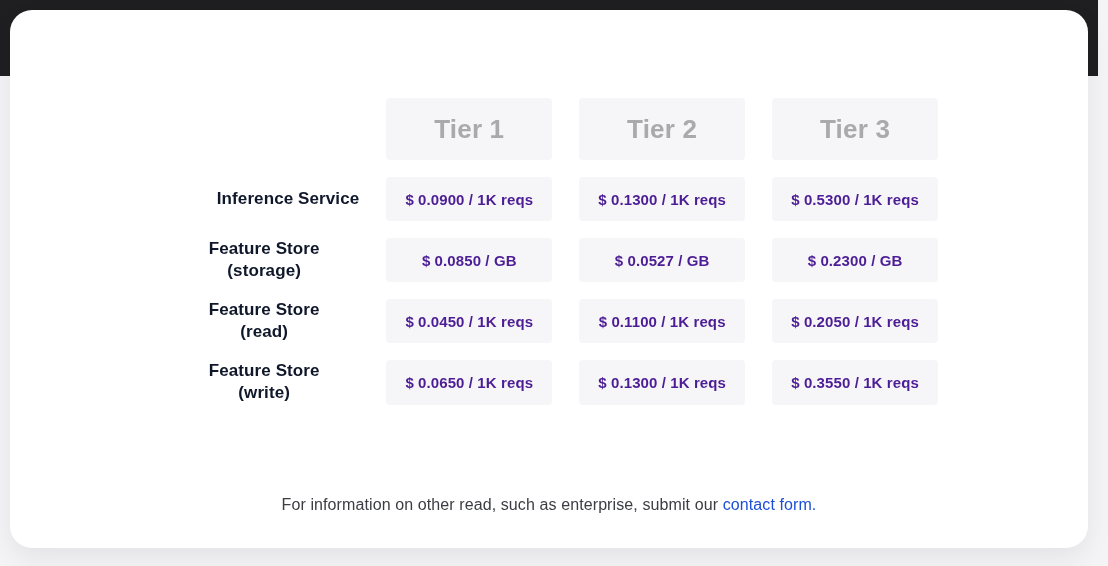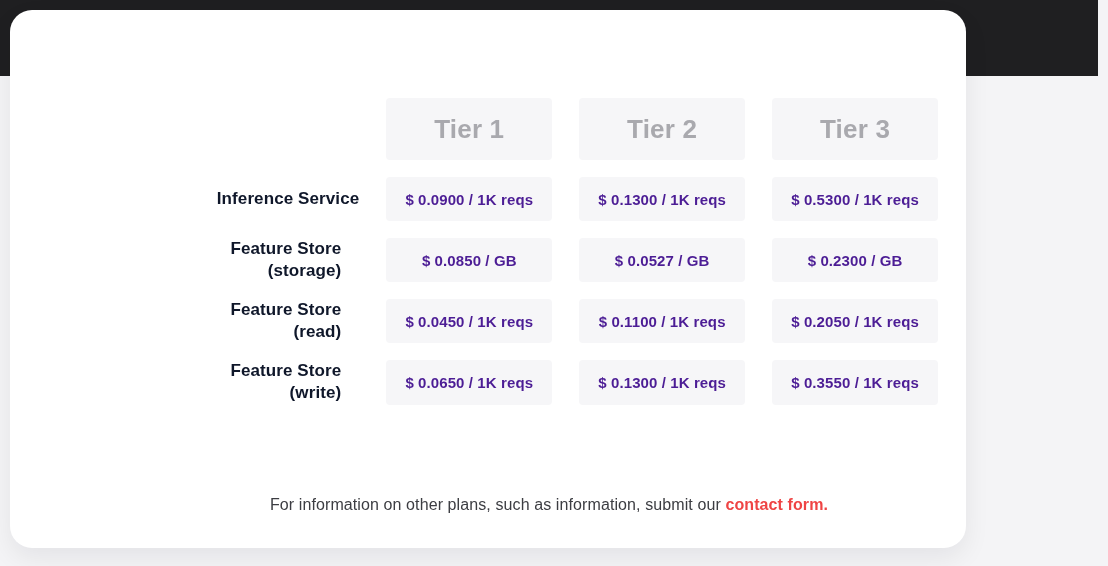--- a/index.html
+++ b/index.html
@@ -25,21 +25,21 @@
     width: 1098px;
     height: 76px;
     background: #1f1f21;
   }
 
   
   .pricing-card {
     position: absolute;
     top: 10px;
     left: 10px;
-    width: 956px;
+    width: 1078px;
     height: 538px;
     background: #ffffff;
     border-radius: 22px;
     box-shadow: 0 10px 26px rgba(20, 20, 30, 0.07);
     overflow: hidden;
   }
 
   .card-inner {
     position: absolute;
     top: 0;
@@ -69,21 +69,21 @@
     width: 200px;
     text-align: right;
     font-size: 17px;
     font-weight: bold;
     color: #0f172a;
     line-height: 1.3;
     letter-spacing: 0.1px;
     padding-right: 2px;
   }
   .row-label.two-line {
-    text-align: right;
+    text-align: center;
     padding-right: 18px;
   }
 
   .corner-cell {
     width: 200px;
   }
 
   
   .tier-header {
     width: 179px;
@@ -117,23 +117,22 @@
     left: 0;
     top: 486px;       
     width: 1078px;
     text-align: center;
     font-size: 16px;
     color: #3c3d42;
     letter-spacing: 0.1px;
   }
 
   .contact-link {
-    color: #ef4444;
+    color: #1d4ed8;
     text-decoration: none;
-    font-weight: bold;
   }
 </style>
 </head>
 <body>
 
 <div class="backdrop-band"></div>
 
 <div class="pricing-card">
   <div class="card-inner">
 
@@ -183,18 +182,18 @@
           <td class="price-cell">$ 0.0650 / 1K reqs</td>
           <td class="price-cell">$ 0.1300 / 1K reqs</td>
           <td class="price-cell">$ 0.3550 / 1K reqs</td>
         </tr>
 
 
       </tbody>
     </table>
 
     <div class="card-footer">
-      <span>For information on other plans, such as information, submit our</span>
+      <span>For information on other read, such as enterprise, submit our</span>
       <a href="#" class="contact-link">contact form.</a>
     </div>
 
   </div>
 </div>
 
 </body></html>

